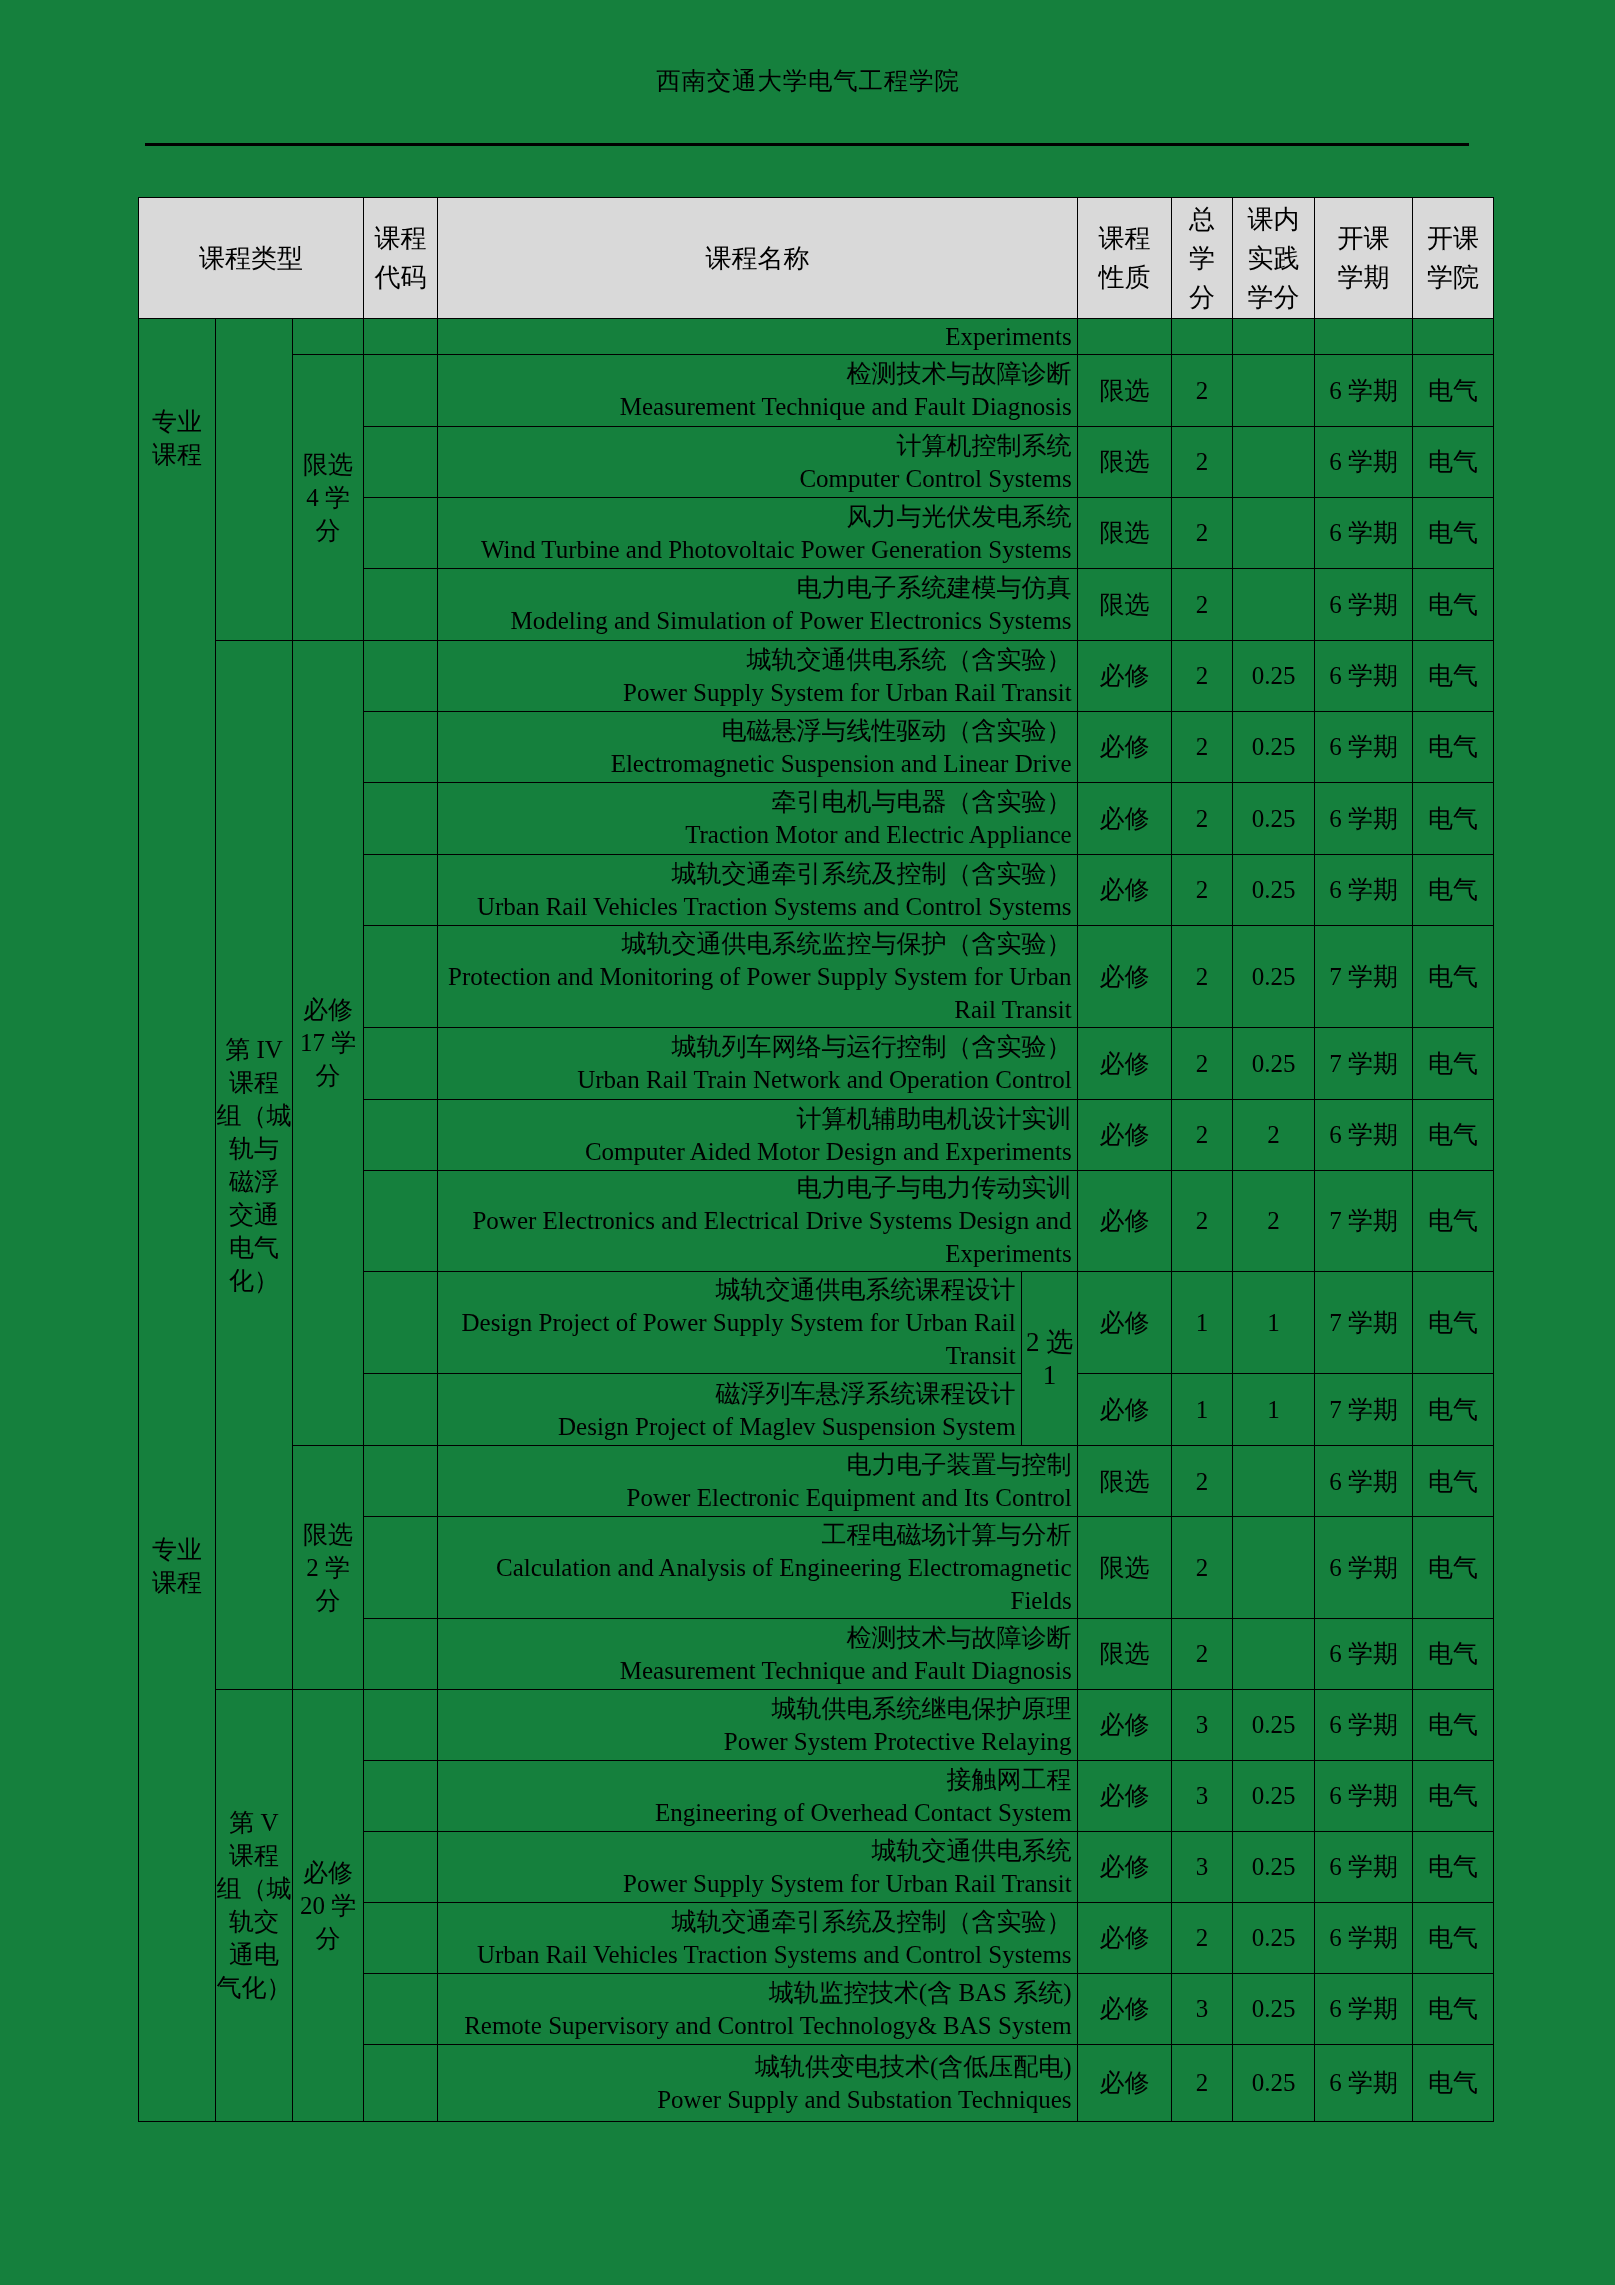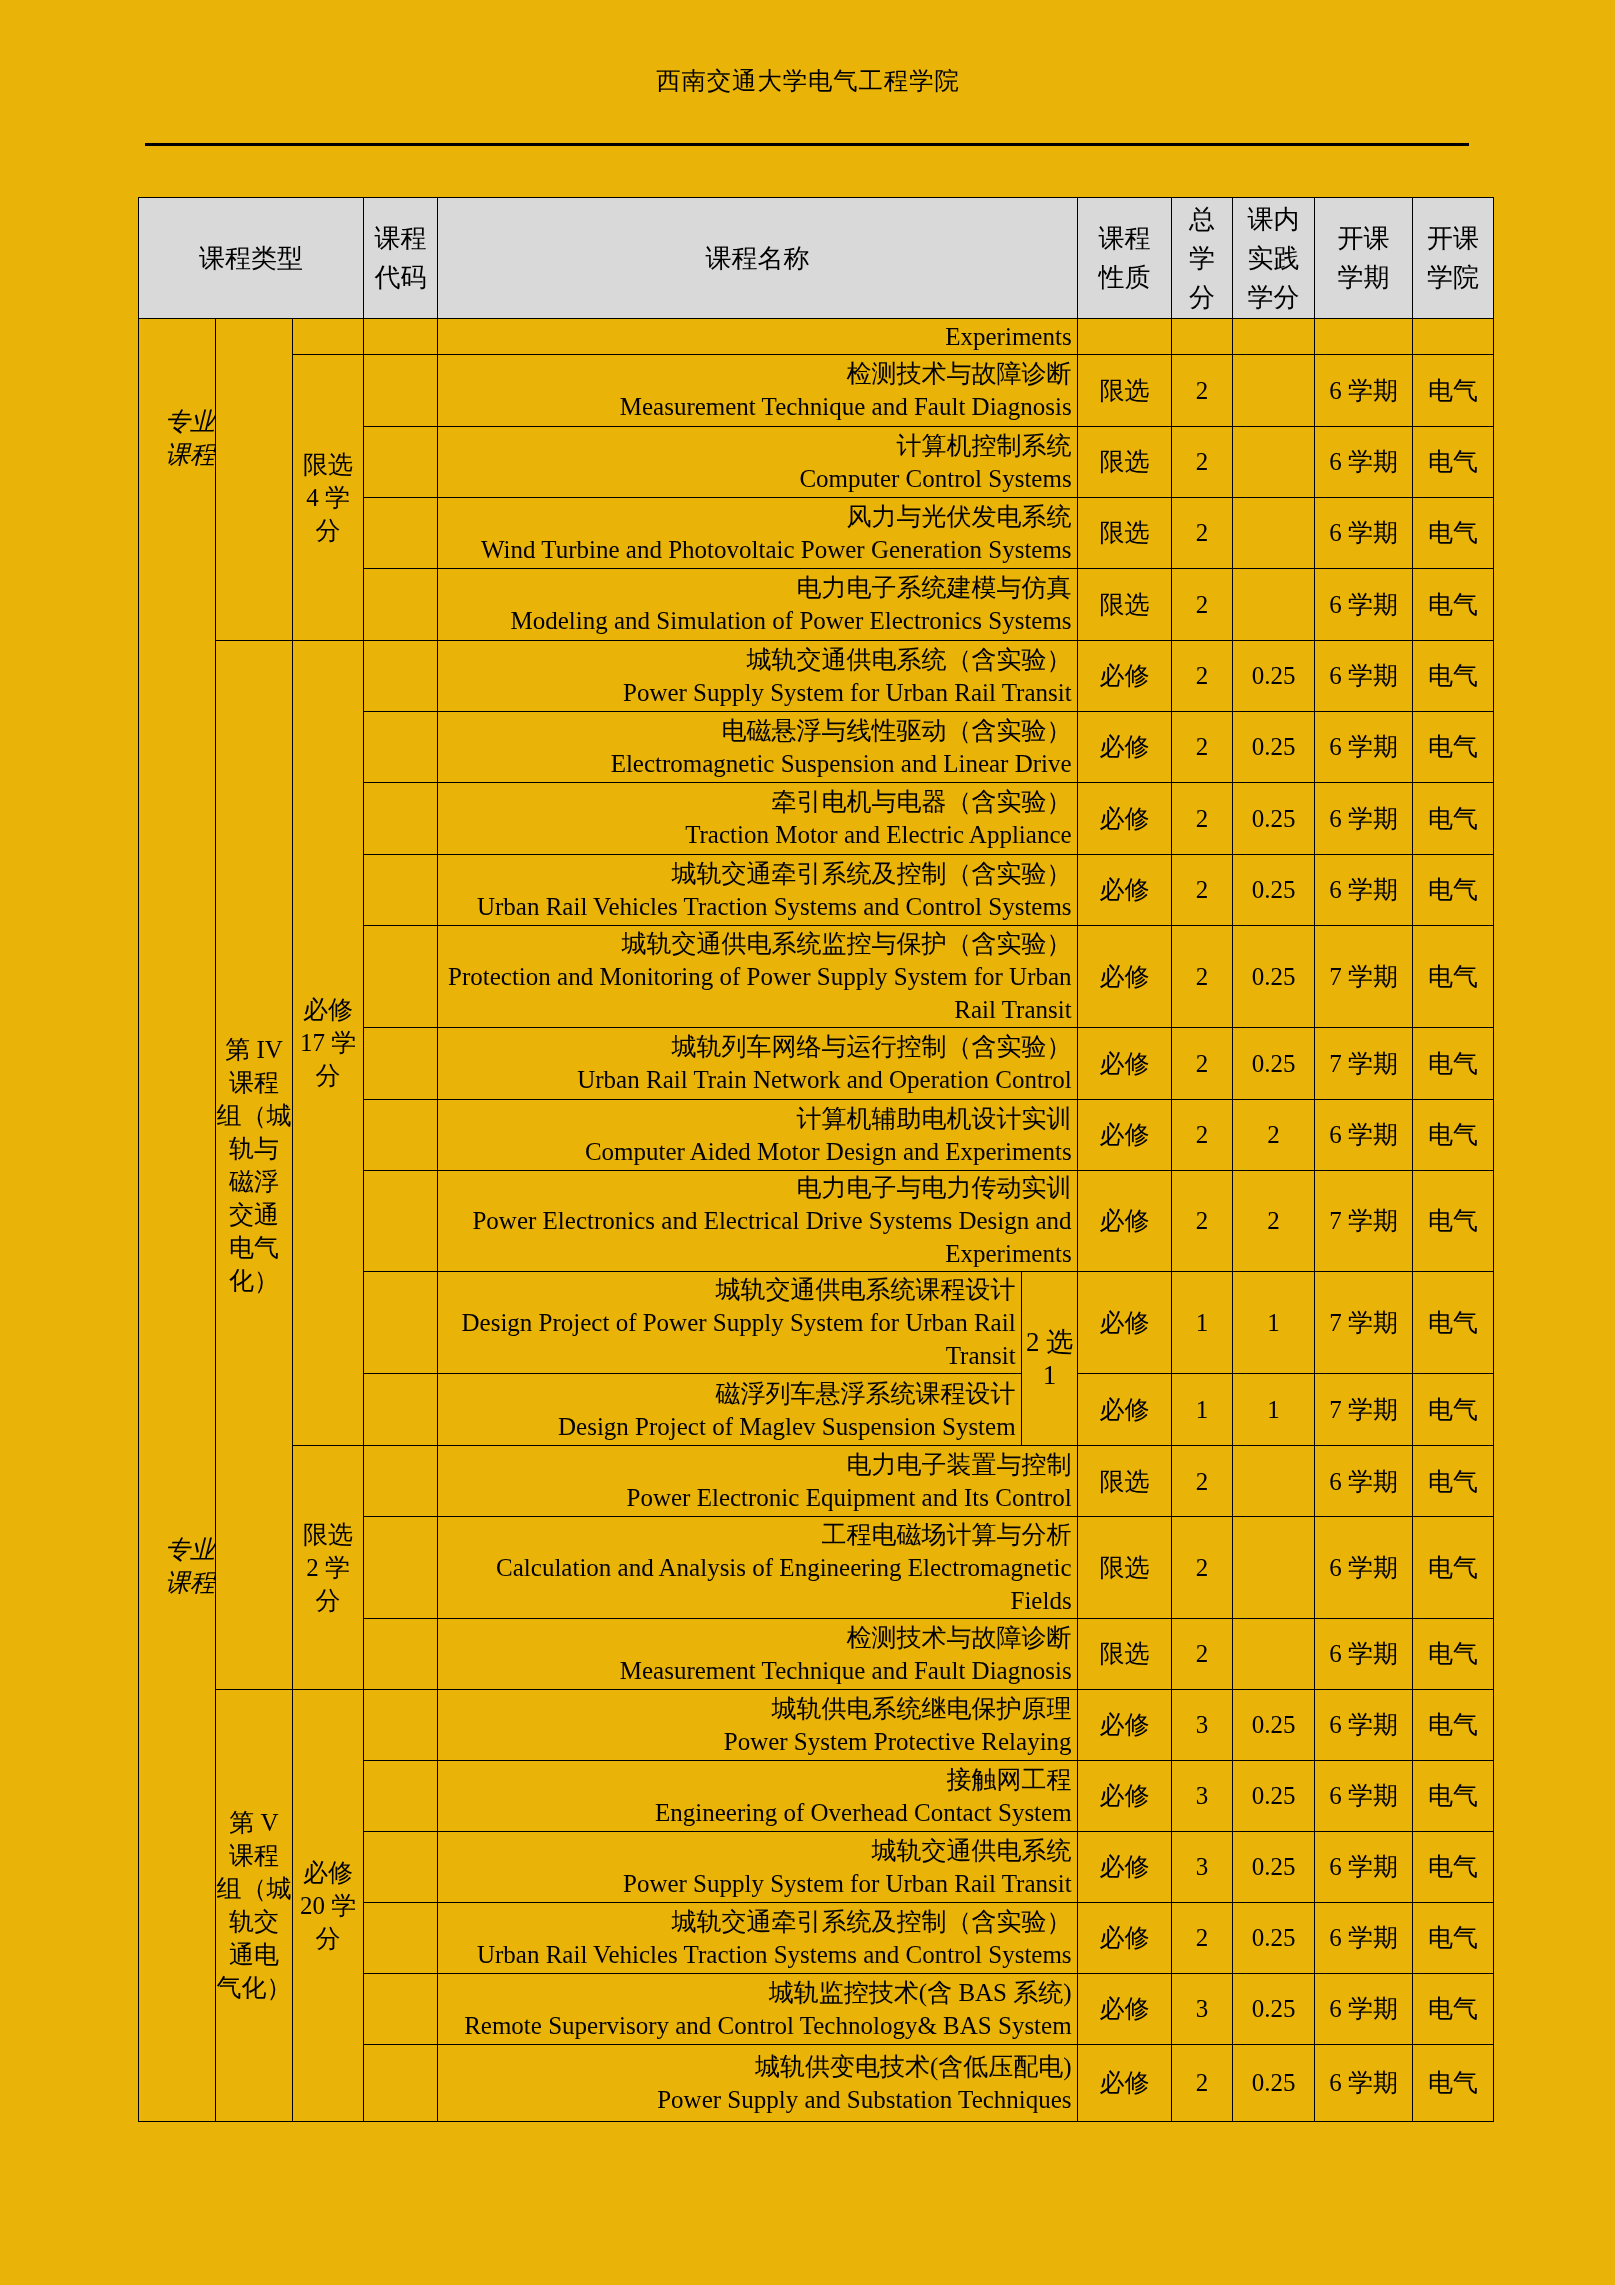--- a/index.html
+++ b/index.html
@@ -1,17 +1,17 @@
 <!DOCTYPE html>
 <html style="font-size:14.5px"><head>
 <meta charset="utf-8">
 <style>
   html,body { margin:0; padding:0; background:#888; }
   .page {
-    position:relative; width:1616px; height:2285px; background:#eab308;
+    position:relative; width:1616px; height:2285px; background:#15803d;
     font-family:"Liberation Serif","DejaVu Serif",serif; color:#000;
     margin:0 auto; overflow:hidden;
   }
   .doc-title {
     position:absolute; top:65px; left:0; width:100%;
     text-align:center; font-size:24.4px; letter-spacing:0.9px;
   }
   .title-rule {
     position:absolute; top:143px; left:145px; width:1324px; height:2.7px;
     background:#000;
@@ -26,21 +26,21 @@
   .course-table thead th {
     background:#d9d9d9; font-weight:normal; font-size:26px;
     text-align:center; vertical-align:middle; line-height:1.5; height:120px;
   }
   .course-table td {
     font-size:25px; text-align:center; vertical-align:middle; line-height:33px;
   }
   td.c-name { text-align:right; padding:0.9px 5.4px 0.9px 7.2px; }
   td.c-name .en { letter-spacing:0; }
   td.c-cat { position:relative; vertical-align:top; }
-  .cat-label { position:absolute; left:0; right:0; text-align:right;font-style:italic; }
+  .cat-label { position:absolute; left:0; right:0; text-align:center; }
   .cat-label.first  { top:86px; }
   .cat-label.second { top:1214px; }
   td.c-choose { font-size:27px; }
 </style>
 </head>
 <body>
 
 <div class="page">
 
   <div class="doc-title">西南交通大学电气工程学院</div>

